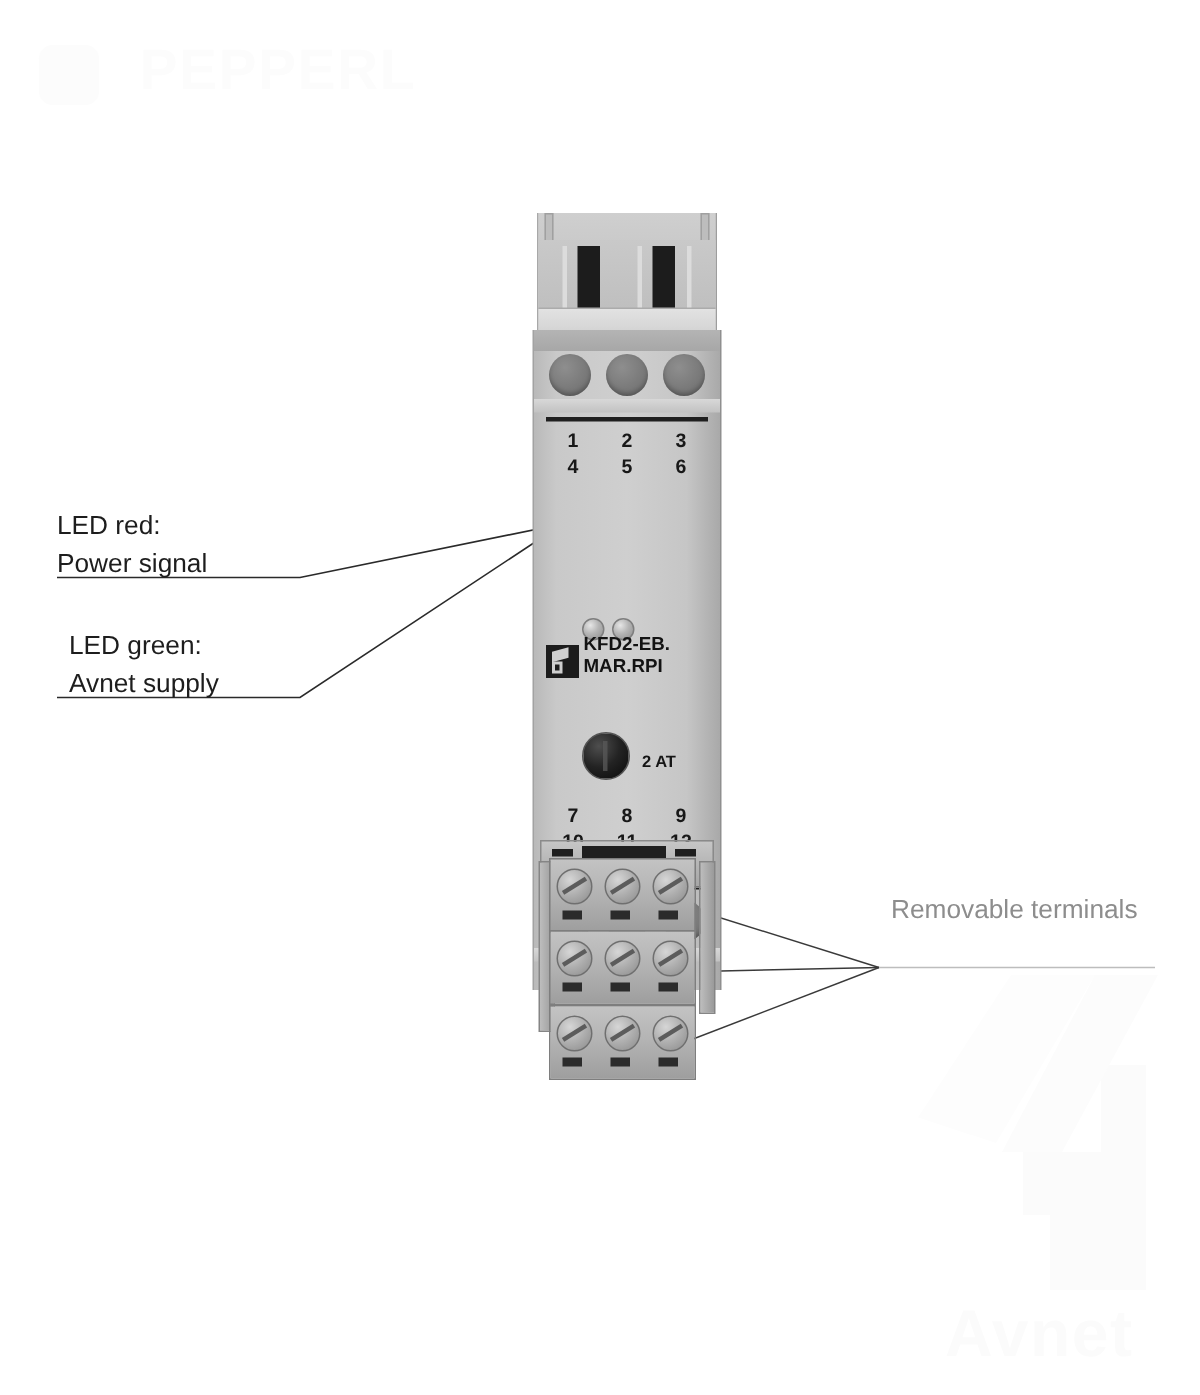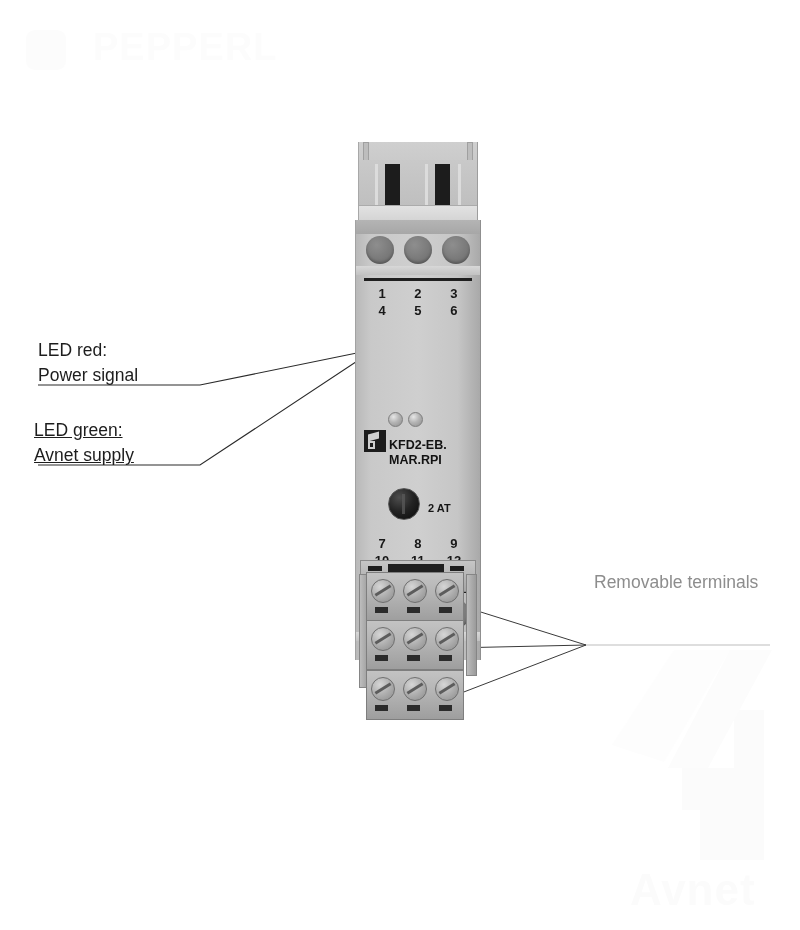--- a/index.html
+++ b/index.html
@@ -415,26 +415,26 @@
     <path d="M 586 645 L 452 648" fill="none" stroke="#3a3a3a" stroke-width="1"></path>
     <path d="M 586 645 L 443 700" fill="none" stroke="#3a3a3a" stroke-width="1"></path>
     <path d="M 586 645 L 770 645" fill="none" stroke="#bdbdbd" stroke-width="1"></path>
   </svg>
 
   <div class="callout" style="left:38px; top:338px;">
     <span class="cl">LED red:</span>
     <span class="cl">Power signal</span>
   </div>
 
-  <div class="callout" style="left:34px; top:418px;text-decoration:underline;">
+  <div class="callout" style="left:46px; top:418px;">
     <span class="cl">LED green:</span>
     <span class="cl">Avnet supply</span>
   </div>
 
-  <div class="callout light" style="left:594px; top:570px;">
+  <div class="callout light" style="left:594px; top:594px;">
     <span class="cl">Removable terminals</span>
   </div>
 
   <div id="device">
 
     <div class="plug">
       <div class="prong l"></div>
       <div class="prong r"></div>
       <div class="deck"></div>
       <div class="rib r1"></div>
@@ -470,21 +470,21 @@
         </div>
       </div>
 
       <div class="led" style="left:32px; top:192px;"></div>
       <div class="led" style="left:52px; top:192px;"></div>
 
       <div class="logo" style="left:8px; top:210px;">
         <span class="f"></span>
         <span class="p"></span>
       </div>
-      <div class="devlabel" style="left:33px; top:218px;">
+      <div class="devlabel" style="left:33px; top:202px;">
         <div>KFD2-EB.</div>
         <div>MAR.RPI</div>
       </div>
 
       <div class="fuse" style="left:32px; top:268px;">
         <span class="slotline"></span>
       </div>
       <div class="fuse-label" style="left:72px; top:282px;">2 AT</div>
 
       <div class="numgrid" style="top:315px;">

